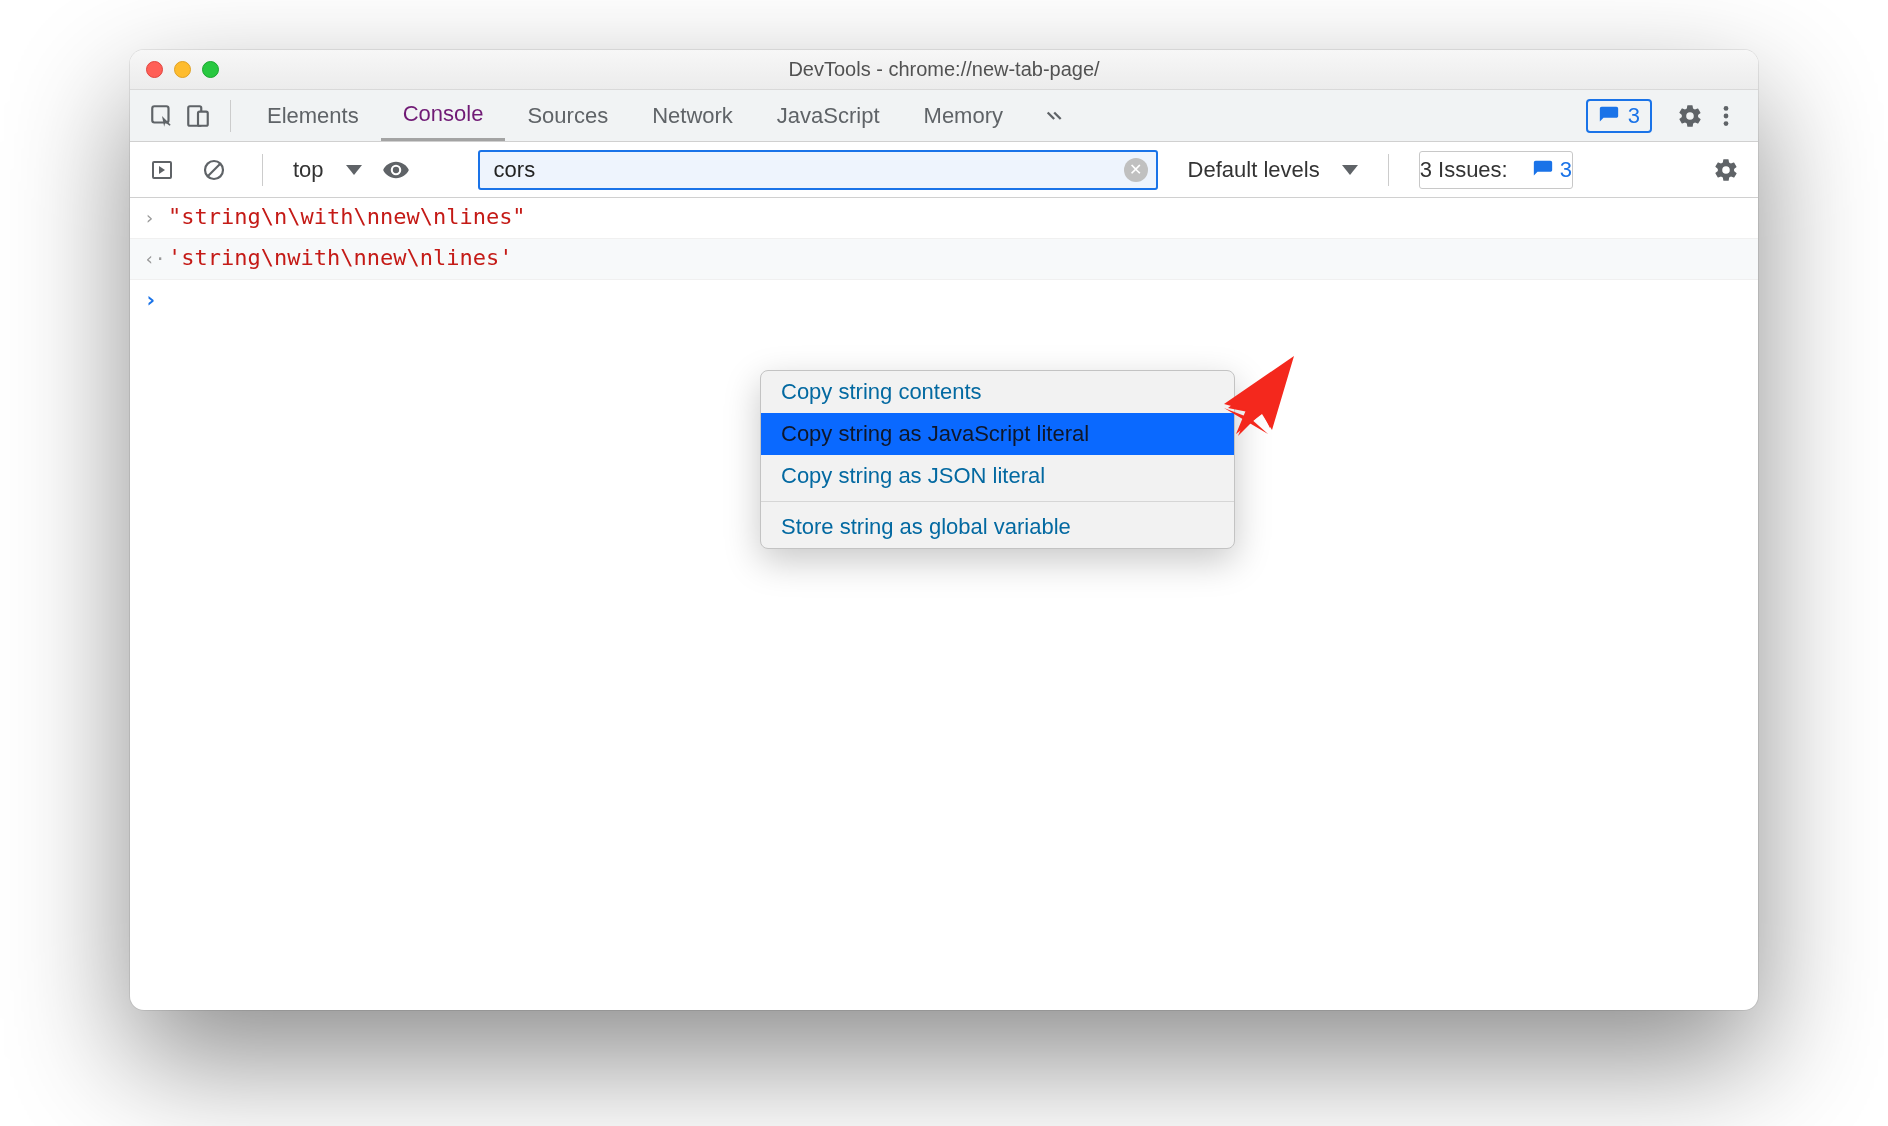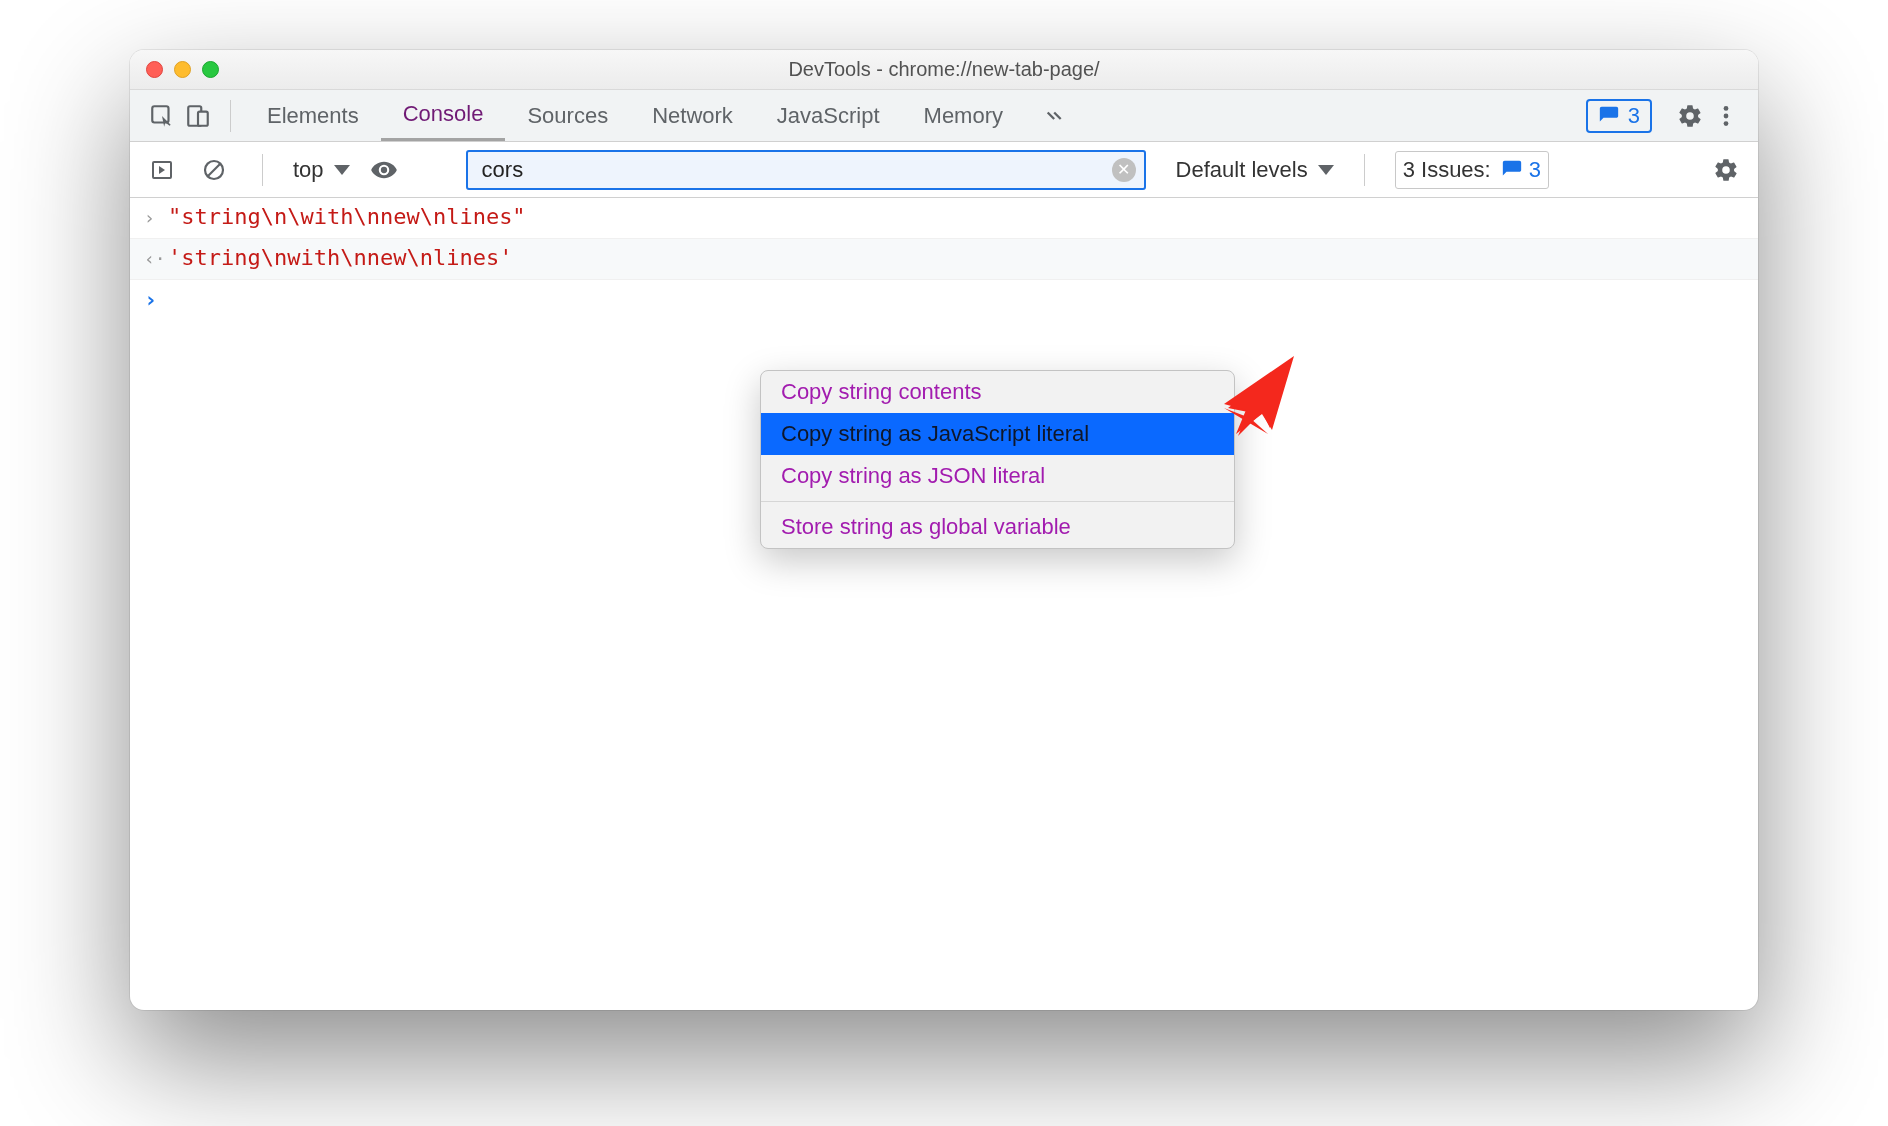--- a/index.html
+++ b/index.html
@@ -28,39 +28,39 @@
 .divider { width: 1px; height: 32px; background: #ccc; margin: 0 14px; }
 .tabs { display: flex; align-self: stretch; align-items: stretch; }
 .tab { padding: 0 22px; display: flex; align-items: center; cursor: pointer; color: #5f6367; }
 .tab.active { color: #701a75; border-bottom: 3px solid #a3a3a3; font-weight: 500; }
 .spacer { flex: 1; }
 .issues-chip { display: inline-flex; align-items: center; gap: 8px; border: 2px solid #1a73e8; border-radius: 4px; padding: 2px 10px; height: 34px; color: #1a73e8; font-size: 22px; margin-right: 20px; }
 .issues-chip svg { fill: #1a73e8; }
 
 
 .toolrow { height: 56px; border-bottom: 1px solid #d0d0d0; display: flex; align-items: center; padding: 0 14px; gap: 16px; font-size: 22px; color: #333; background: #fff; }
-.select-like { display: inline-flex; align-items: center; gap: 10px; cursor: pointer; }
+.select-like { display: inline-flex; align-items: center; gap: 22px; cursor: pointer; }
 .triangle { width: 0; height: 0; border-left: 8px solid transparent; border-right: 8px solid transparent; border-top: 10px solid #5f6367; }
 .filter-input { flex: 0 0 680px; height: 40px; border: 2px solid #1a73e8; border-radius: 3px; background: #eef4fd; display: flex; align-items: center; padding: 0 8px 0 14px; margin-left: 48px; }
 .filter-input input { flex: 1; border: none; background: transparent; outline: none; font-size: 22px; font-family: inherit; color: #222; }
 .clear-x { width: 24px; height: 24px; border-radius: 50%; background: #c0c0c0; color: #fff; display: flex; align-items: center; justify-content: center; font-size: 16px; cursor: pointer; }
-.issues-box { border: 1px solid #c8c8c8; border-radius: 3px; padding: 4px 7px; display: inline-flex; align-items: center; gap: 10px; height: 38px; }
+.issues-box { border: 1px solid #c8c8c8; border-radius: 3px; padding: 4px 0; display: inline-flex; align-items: center; gap: 24px; height: 38px; }
 .issues-box .blue { color: #1a73e8; display: inline-flex; align-items: center; gap: 6px; }
 
 
 .console-body { font-family: Menlo, Consolas, monospace; font-size: 22px; }
 .row { display: flex; align-items: flex-start; padding: 6px 14px; border-bottom: 1px solid #f0f0f0; }
 .row .marker { width: 24px; color: #999; font-size: 18px; line-height: 28px; }
 .row.result { background: #f7f9fa; }
 .row .content { color: #c41a16; white-space: pre; }
 .prompt-row .marker { color: #1a73e8; font-weight: bold; font-size: 22px; }
 
 
 .ctxmenu { position: absolute; left: 630px; top: 320px; width: 475px; background: #f2f2f2; border: 1px solid #c3c3c3; border-radius: 8px; box-shadow: 0 12px 36px rgba(0,0,0,0.22); overflow: hidden; font-size: 22px; }
-.ctxmenu .item { padding: 8px 20px; cursor: pointer; color: #a21caf; white-space: nowrap; }
+.ctxmenu .item { padding: 8px 20px; cursor: pointer; color: #0369a1; white-space: nowrap; }
 .ctxmenu .item.selected { background: #0a69ff; color: #0f172a; }
 .ctxmenu .sep { height: 1px; background: #d6d6d6; margin: 4px 0; }
 
 
 .arrow { position: absolute; left: 1080px; top: 300px; pointer-events: none; }
 
 svg { display: block; }
 </style>
 </head>
 <body>

